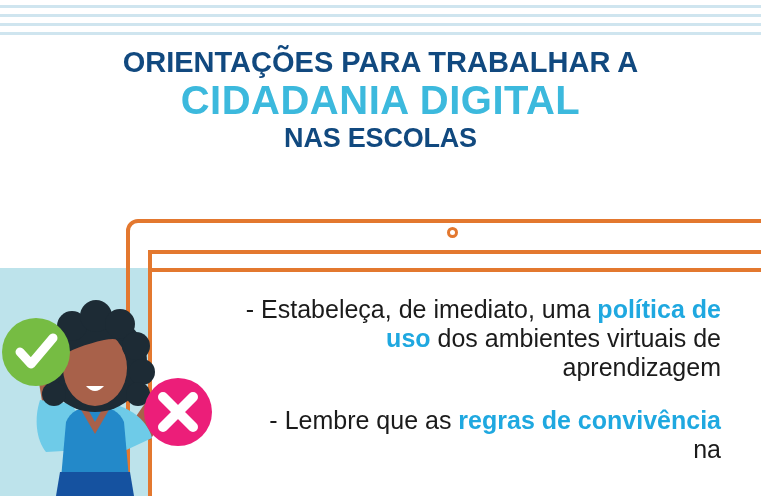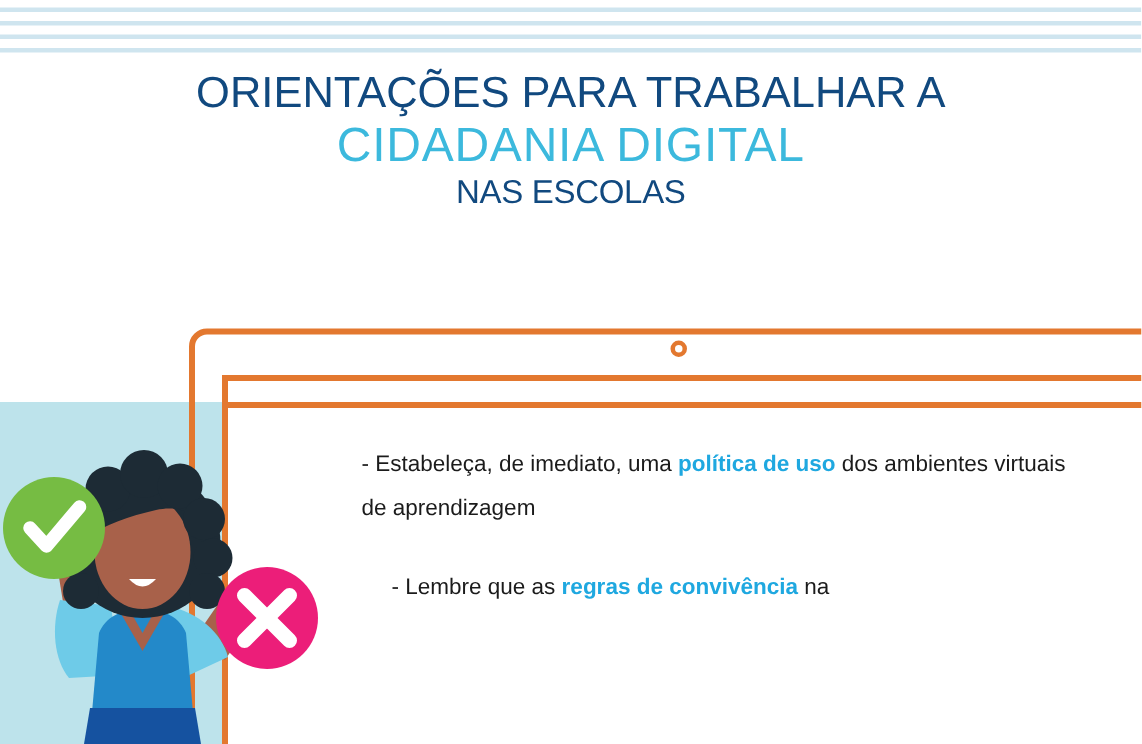--- a/index.html
+++ b/index.html
@@ -34,38 +34,38 @@
   .top-rules .rule.r3 { top:32px; }
 
   
   .title-block {
     position:absolute;
     left:0; top:48px;
     width:761px;
     text-align:center;
   }
   .title-line {
-    font-weight:normal;
+    font-weight:bold;
     letter-spacing:-0.2px;
     line-height:1.03;
     white-space:nowrap;
   }
   .title-line.l1 {
     font-size:29px;
     color:#11497f;
     letter-spacing:0px;
   }
   .title-line.l2 {
-    font-size:32px;
+    font-size:40px;
     color:#3cb9dd;
     margin-top:2px;
     letter-spacing:0.5px;
   }
   .title-line.l3 {
-    font-size:22px;
+    font-size:27px;
     color:#11497f;
     margin-top:4px;
   }
 
   
   .blue-panel {
     position:absolute;
     left:0; top:268px;
     width:153px; height:228px;
     background:#bde3eb;
@@ -102,25 +102,26 @@
     border-bottom:4px solid #e3782f;
   }
 
   
   .copy {
     position:absolute;
     left:241px; top:295px;
     width:480px;
   }
   .bullet {
-    font-size:15px;
+    font-size:25px;
     line-height:29px;
     color:#1b1b1b;
     margin-bottom:24px;
     font-weight:normal;
+    text-align:right;
   }
   .bullet:last-child { margin-bottom:0;margin-left:20px; }
   .hl {
     color:#1fa8e0;
     font-weight:bold;
   }
 
   
   .illustration {
     position:absolute;

